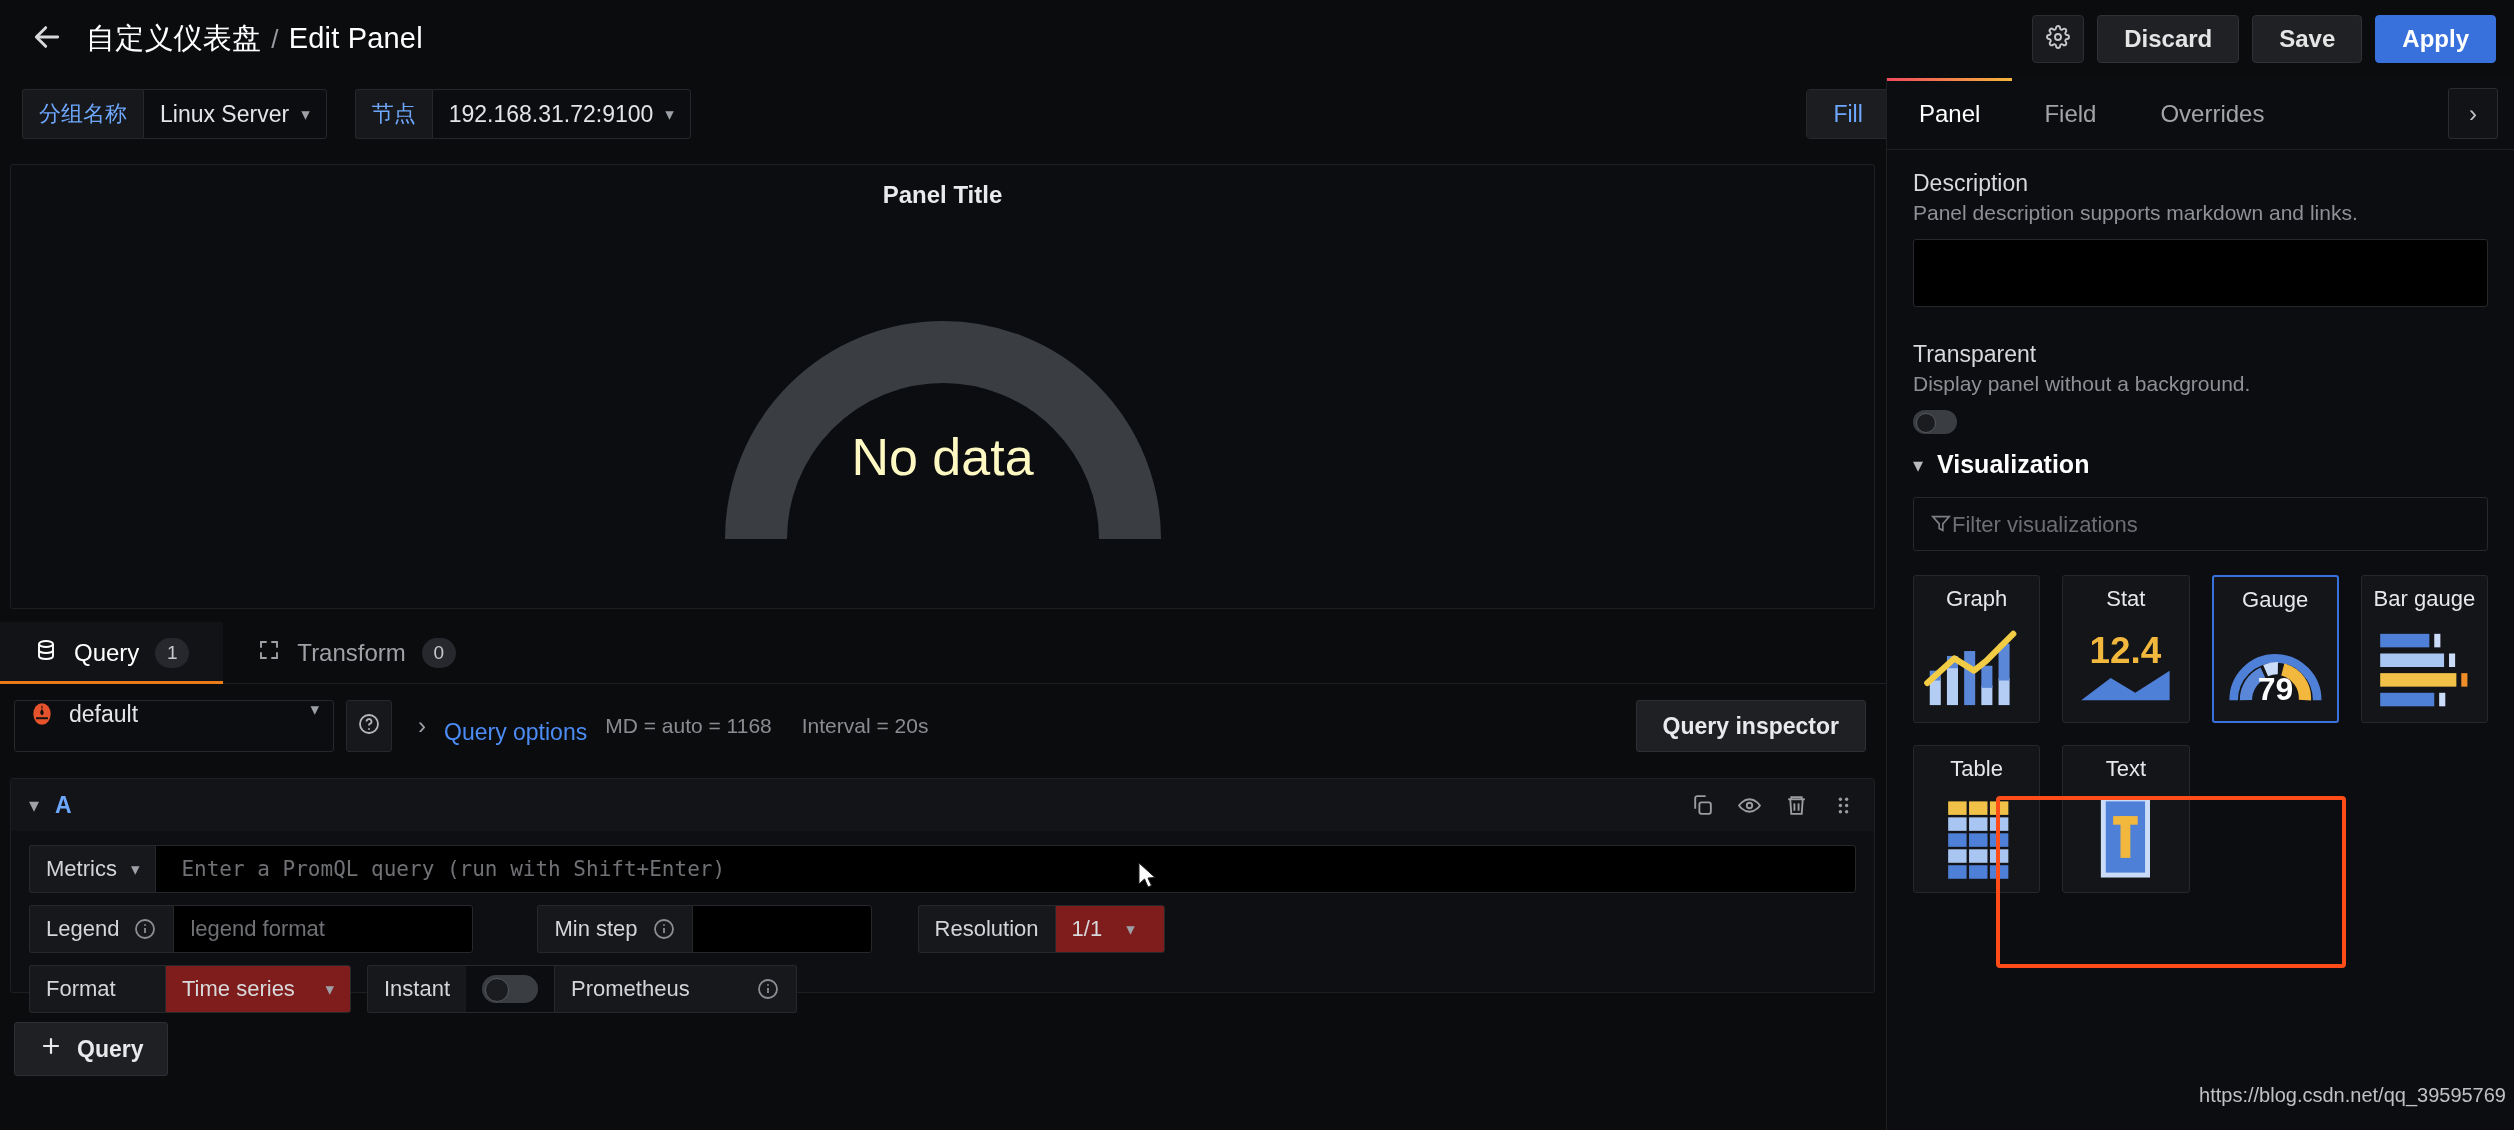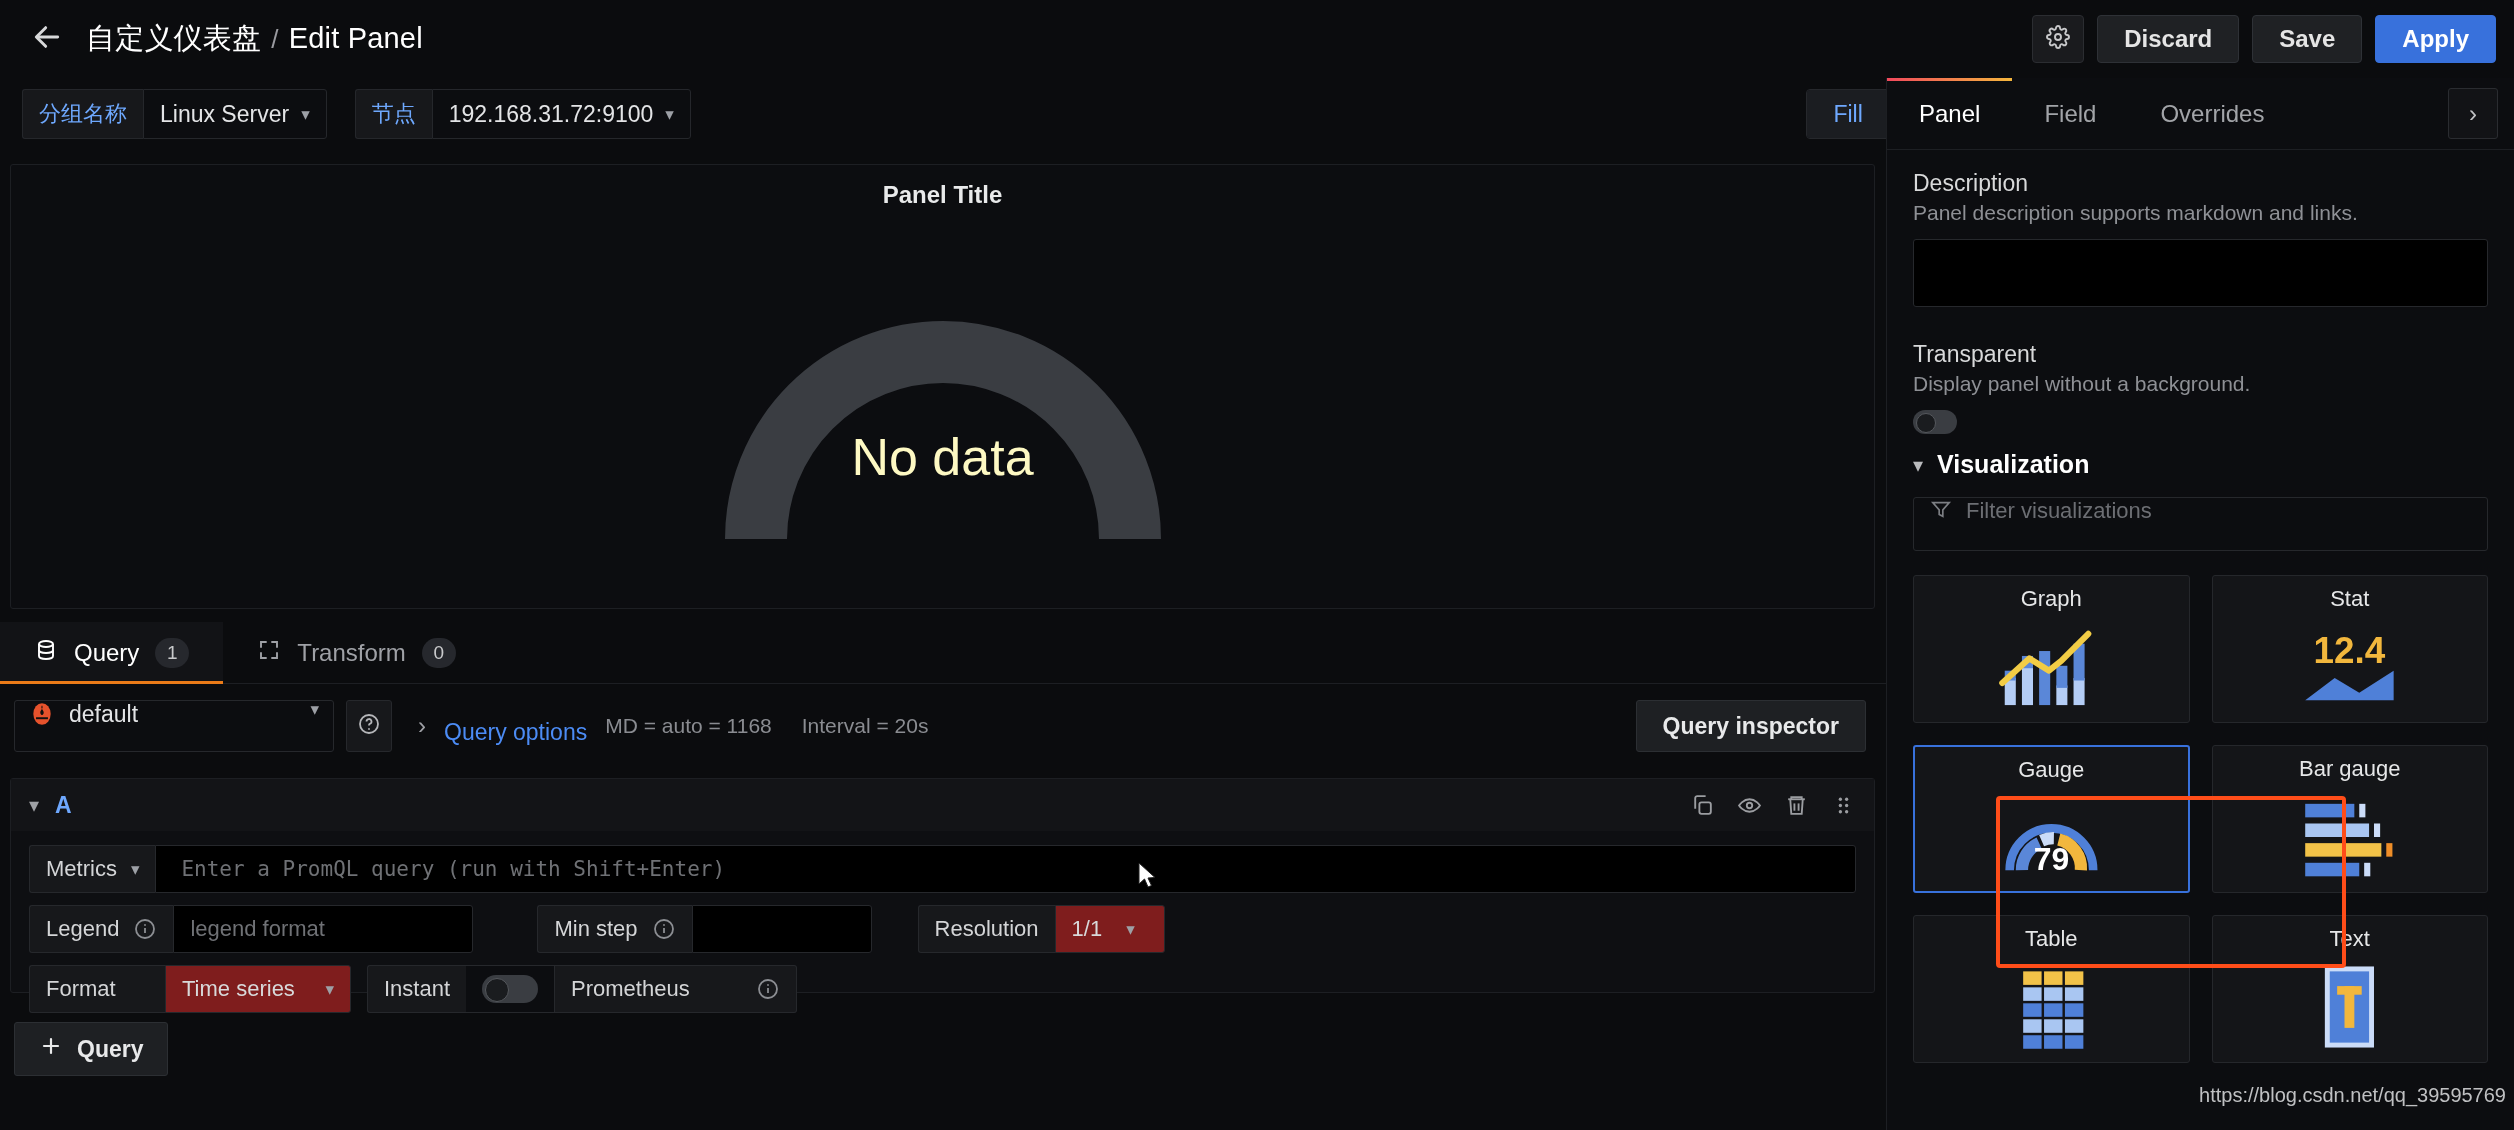--- a/index.html
+++ b/index.html
@@ -283,31 +283,31 @@
   .opt-gap { height: 30px; }
   .section-head {
     display: flex; align-items: center; gap: 14px;
     margin: 16px 0 18px 0; cursor: pointer;
   }
   .section-head .chev { color: #b9babd; font-size: 20px; }
   .section-head .name { font-size: 25px; font-weight: 700; color: #ffffff; }
   .filter-box {
     width: 100%; height: 54px; background: #0c0d10;
     border: 1px solid #26282c; border-radius: 3px;
-    display: flex; align-items: flex-start; gap: 14px; padding: 0 16px;
+    display: flex; align-items: flex-end; padding: 12px 16px;
   }
   .filter-box input {
     flex: 1; background: transparent; border: none; outline: none;
     color: #d8d9da; font-size: 22px;
   }
   .filter-box input::placeholder { color: #6c6e73; }
   .filter-box svg { width: 22px; height: 22px; color: #7d7f84; }
 
   .viz-grid {
-    display: grid; grid-template-columns: 1fr 1fr; gap: 22px;
+    display: grid; grid-template-columns: 1fr 1fr 1fr 1fr; gap: 22px;
     margin-top: 24px;
   }
   .viz-card {
     height: 148px; background: #141518; border: 1px solid #25272b;
     border-radius: 3px; position: relative; cursor: pointer;
     display: flex; flex-direction: column; align-items: center;
     padding-top: 10px;
   }
   .viz-card.selected { border: 2px solid #3871dc; }
   .viz-card .vtitle { font-size: 22px; color: #e6e7e8; }

